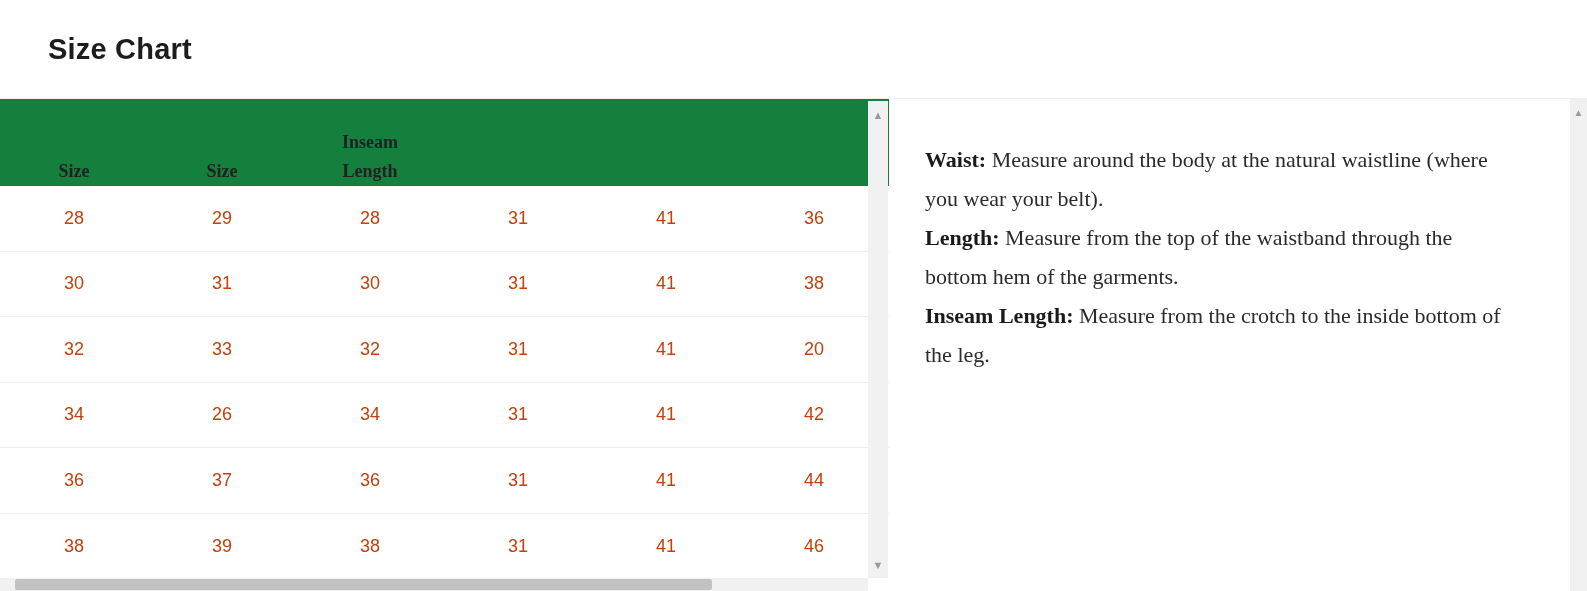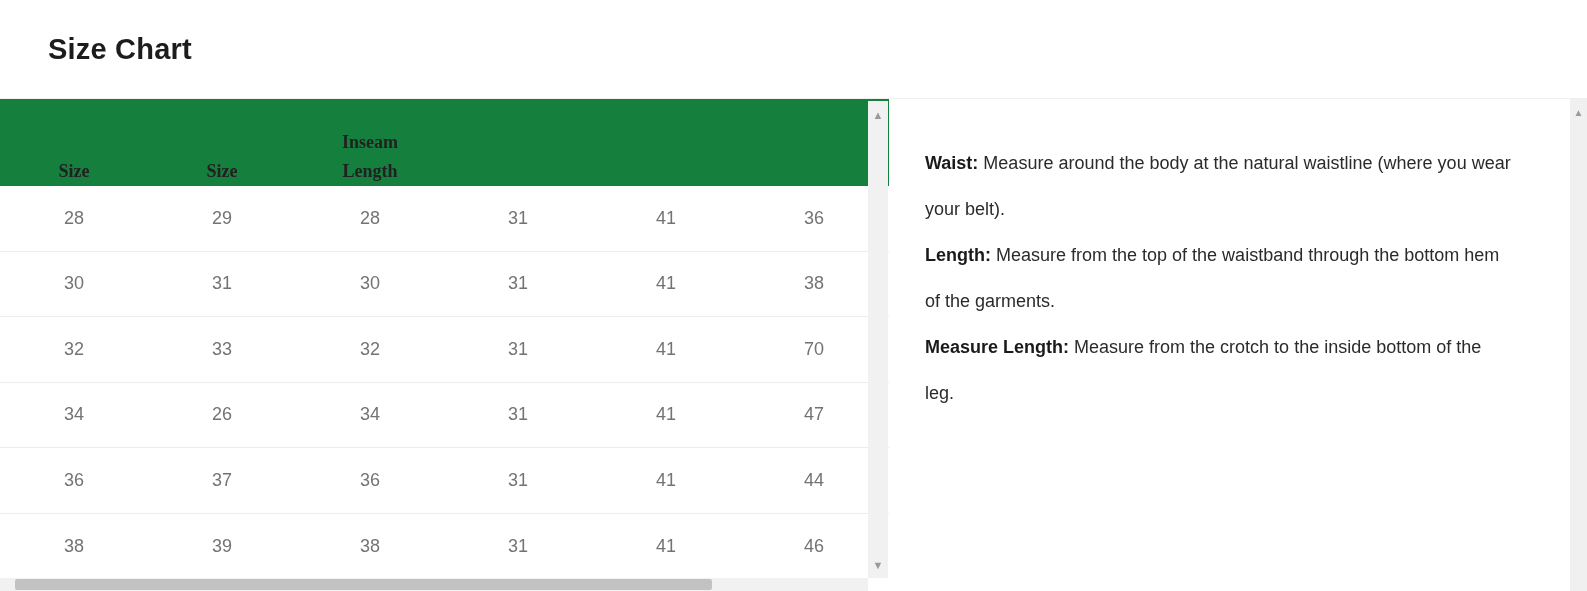--- a/index.html
+++ b/index.html
@@ -63,21 +63,21 @@
     align-items: center;
     border-bottom: 1px solid #ececec;
     background: #ffffff;
   }
   .tr:last-child { border-bottom: none; }
   .td {
     width: 148px;
     flex: 0 0 148px;
     text-align: center;
     font-size: 18px;
-    color: #737373;
+    color: #c2410c;
   }
 
   
   .v-scrollbar {
     position: absolute;
     top: 2px;
     right: 1px;
     width: 20px;
     bottom: 13px;
     background: #f1f1f1;
@@ -118,23 +118,24 @@
   }
 
   
   .notes-panel {
     flex: 1 1 auto;
     background: #ffffff;
     padding: 41px 0 0 36px;
   }
   .notes {
     width: 588px;
-    font-size: 18px;
-    line-height: 46px;
+    font-size: 22px;
+    line-height: 39px;
     color: #2b2b2b;
+    font-family: Liberation Serif, serif;
   }
   .note-label {
     font-weight: 700;
     color: #1a1a1a;
   }
 
   
   .page-scrollbar {
     position: absolute;
     top: 99px; right: 0; bottom: 0;
@@ -181,29 +182,29 @@
           <div class="td">31</div>
           <div class="td">41</div>
           <div class="td">38</div>
         </div>
         <div class="tr">
           <div class="td">32</div>
           <div class="td">33</div>
           <div class="td">32</div>
           <div class="td">31</div>
           <div class="td">41</div>
-          <div class="td">70</div>
+          <div class="td">20</div>
         </div>
         <div class="tr">
           <div class="td">34</div>
           <div class="td">26</div>
           <div class="td">34</div>
           <div class="td">31</div>
           <div class="td">41</div>
-          <div class="td">47</div>
+          <div class="td">42</div>
         </div>
         <div class="tr">
           <div class="td">36</div>
           <div class="td">37</div>
           <div class="td">36</div>
           <div class="td">31</div>
           <div class="td">41</div>
           <div class="td">44</div>
         </div>
         <div class="tr">
@@ -231,21 +232,21 @@
     <div class="notes">
       <div>
         <span class="note-label">Waist:</span>
         <span>Measure around the body at the natural waistline (where you wear your belt).</span>
       </div>
       <div>
         <span class="note-label">Length:</span>
         <span>Measure from the top of the waistband through the bottom hem of the garments.</span>
       </div>
       <div>
-        <span class="note-label">Measure Length:</span>
+        <span class="note-label">Inseam Length:</span>
         <span>Measure from the crotch to the inside bottom of the leg.</span>
       </div>
     </div>
   </div>
 
 </div>
 
 <div class="page-scrollbar">
   <div class="arrow">▲</div>
 </div>

